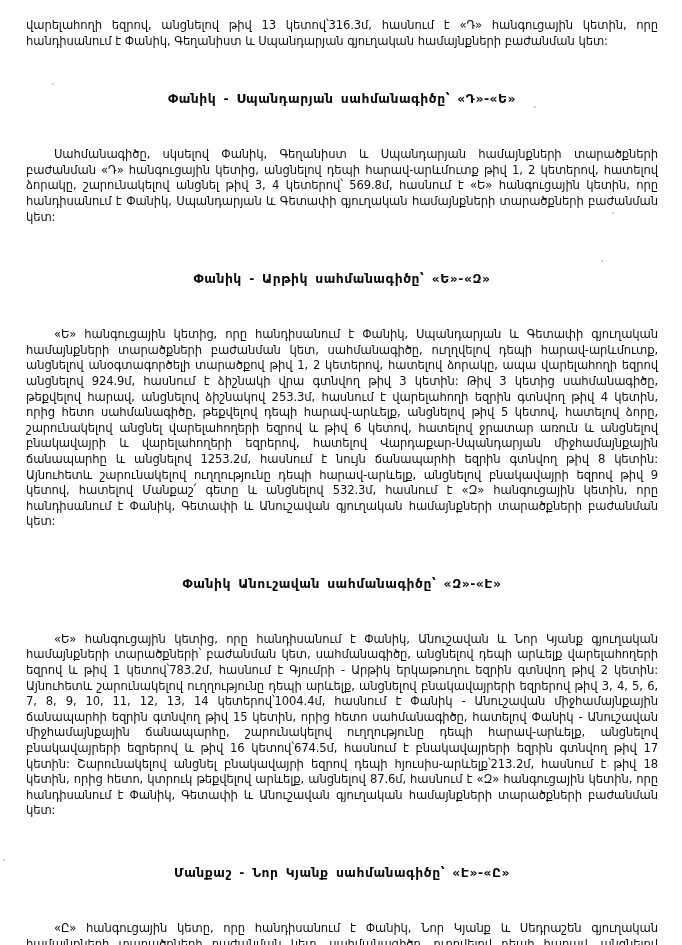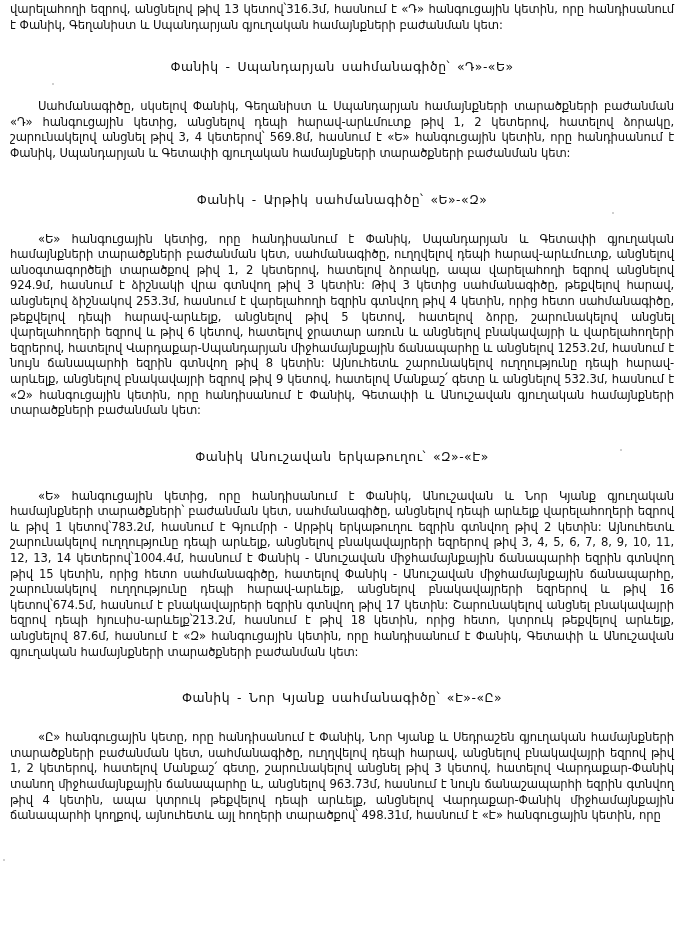--- a/index.html
+++ b/index.html
@@ -21,41 +21,41 @@
     width: 682px;
     height: 945px;
     box-sizing: border-box;
     padding: 0 8px 0 10px;
     background: #ffffff;
   }
   .doc-body {
     padding-top: 2px;
   }
   p.para {
-    margin: 0;
+    margin: 16px;
     text-align: justify;
     text-justify: inter-word;
     font-size: 11.6px;
     line-height: 15.6px;
     letter-spacing: -0.12px;
     word-spacing: 0.2px;
     color: #111111;
     hyphens: none;
   }
   p.para.indent {
     text-indent: 28px;
   }
   p.para.cont {
     text-indent: 0;
   }
   h2.heading {
     margin: 0;
     font-size: 12.4px;
     line-height: 16px;
-    font-weight: 400;
+    font-weight: 700;
     text-align: center;
     letter-spacing: 0.5px;
     word-spacing: 2.5px;
     color: #0d0d0d;
   }
   .gap-lg   { height: 24px; }
   .gap-xl   { height: 30px; }
   .gap-head { height: 26px; }
   
   .speck {
@@ -88,29 +88,29 @@
     <div class="gap-xl"></div>
 
     <h2 class="heading">Փանիկ - Արթիկ սահմանագիծը՝  «Ե»-«Զ»</h2>
 
     <div class="gap-lg"></div>
 
     <p class="para indent">«Ե» հանգուցային կետից, որը հանդիսանում է Փանիկ, Սպանդարյան և Գետափի գյուղական համայնքների տարածքների բաժանման կետ, սահմանագիծը, ուղղվելով դեպի հարավ-արևմուտք, անցնելով անօգտագործելի տարածքով թիվ 1, 2 կետերով, հատելով ձորակը, ապա վարելահողի եզրով անցնելով 924.9մ, հասնում է ձիշնակի վրա գտնվող թիվ 3 կետին: Թիվ 3 կետից սահմանագիծը, թեքվելով հարավ, անցնելով ձիշնակով 253.3մ, հասնում է վարելահողի եզրին գտնվող թիվ 4 կետին, որից հետո սահմանագիծը, թեքվելով դեպի հարավ-արևելք, անցնելով թիվ 5 կետով, հատելով ձորը, շարունակելով անցնել վարելահողերի եզրով և թիվ 6 կետով, հատելով ջրատար առուն և անցնելով բնակավայրի և վարելահողերի եզրերով, հատելով Վարդաքար-Սպանդարյան միջհամայնքային ճանապարհը և անցնելով 1253.2մ, հասնում է նույն ճանապարհի եզրին գտնվող թիվ 8 կետին: Այնուհետև շարունակելով ուղղությունը դեպի հարավ-արևելք, անցնելով բնակավայրի եզրով թիվ 9 կետով, հատելով  Մանքաշ՛ գետը և անցնելով 532.3մ, հասնում է «Զ» հանգուցային կետին, որը հանդիսանում է Փանիկ, Գետափի և Անուշավան գյուղական համայնքների տարածքների բաժանման կետ:</p>
 
     <div class="gap-xl"></div>
 
-    <h2 class="heading">Փանիկ Անուշավան երկաթուղու՝  «Զ»-«Է»</h2>
+    <h2 class="heading">Փանիկ Անուշավան սահմանագիծը՝  «Զ»-«Է»</h2>
 
     <div class="gap-lg"></div>
 
     <p class="para indent">«Ե» հանգուցային կետից, որը հանդիսանում է Փանիկ, Անուշավան և Նոր Կյանք գյուղական համայնքների տարածքների՝ բաժանման կետ, սահմանագիծը, անցնելով դեպի արևելք վարելահողերի եզրով և թիվ 1 կետով՝783.2մ, հասնում է Գյումրի - Արթիկ երկաթուղու եզրին գտնվող թիվ 2 կետին: Այնուհետև շարունակելով ուղղությունը դեպի արևելք, անցնելով բնակավայրերի եզրերով թիվ 3, 4, 5, 6, 7, 8, 9, 10, 11, 12, 13, 14 կետերով՝1004.4մ, հասնում է Փանիկ - Անուշավան միջհամայնքային ճանապարհի եզրին գտնվող թիվ 15 կետին, որից հետո սահմանագիծը, հատելով Փանիկ - Անուշավան միջհամայնքային ճանապարհը, շարունակելով ուղղությունը դեպի հարավ-արևելք, անցնելով բնակավայրերի եզրերով և թիվ 16 կետով՝674.5մ, հասնում է բնակավայրերի եզրին գտնվող թիվ 17 կետին: Շարունակելով անցնել բնակավայրի եզրով դեպի հյուսիս-արևելք՝213.2մ, հասնում է թիվ 18 կետին, որից հետո, կտրուկ թեքվելով արևելք, անցնելով 87.6մ, հասնում է «Զ» հանգուցային կետին, որը հանդիսանում է Փանիկ, Գետափի և Անուշավան գյուղական համայնքների տարածքների բաժանման կետ:</p>
 
     <div class="gap-xl"></div>
 
-    <h2 class="heading">Փանիկ - Նոր Կյանք սահմանագիծը՝  «Է»-«Ը»</h2>
+    <h2 class="heading">Մանքաշ - Նոր Կյանք սահմանագիծը՝  «Է»-«Ը»</h2>
 
     <div class="gap-lg"></div>
 
     <p class="para indent">«Ը» հանգուցային կետը, որը հանդիսանում է Փանիկ, Նոր Կյանք և Սեդրաշեն գյուղական համայնքների տարածքների բաժանման կետ, սահմանագիծը, ուղղվելով դեպի հարավ, անցնելով բնակավայրի եզրով թիվ 1, 2 կետերով, հատելով  Մանքաշ՛ գետը, շարունակելով անցնել թիվ 3 կետով, հատելով Վարդաքար-Փանիկ տանող միջհամայնքային ճանապարհը և, անցնելով 963.73մ, հասնում է նույն ճանաշապարհի եզրին գտնվող թիվ 4 կետին, ապա կտրուկ թեքվելով դեպի արևելք, անցնելով Վարդաքար-Փանիկ միջհամայնքային ճանապարհի կողքով, այնուհետև այլ հողերի  տարածքով՝ 498.31մ,   հասնում է «Է» հանգուցային կետին, որը</p>
 
   </div>
 
   <span class="speck" style="left:52px;  top:83px;"></span>
   <span class="speck" style="left:281px; top:104px;"></span>
   <span class="speck" style="left:534px; top:106px;"></span>

